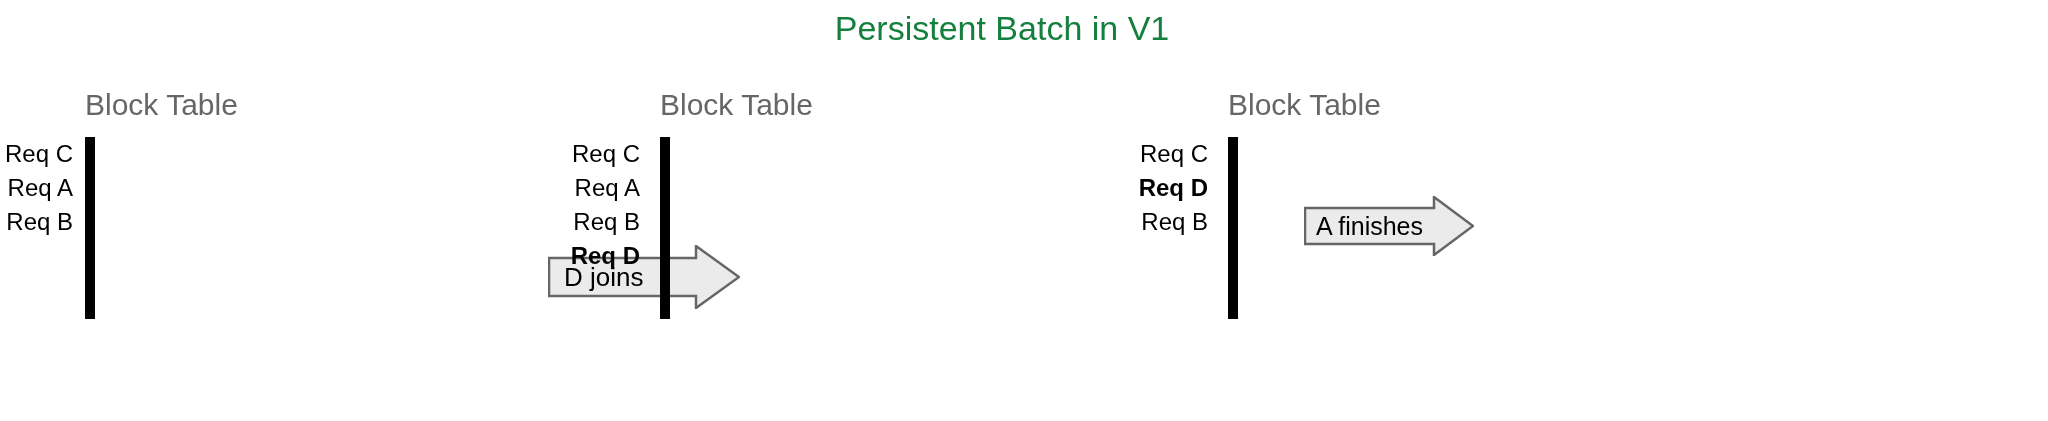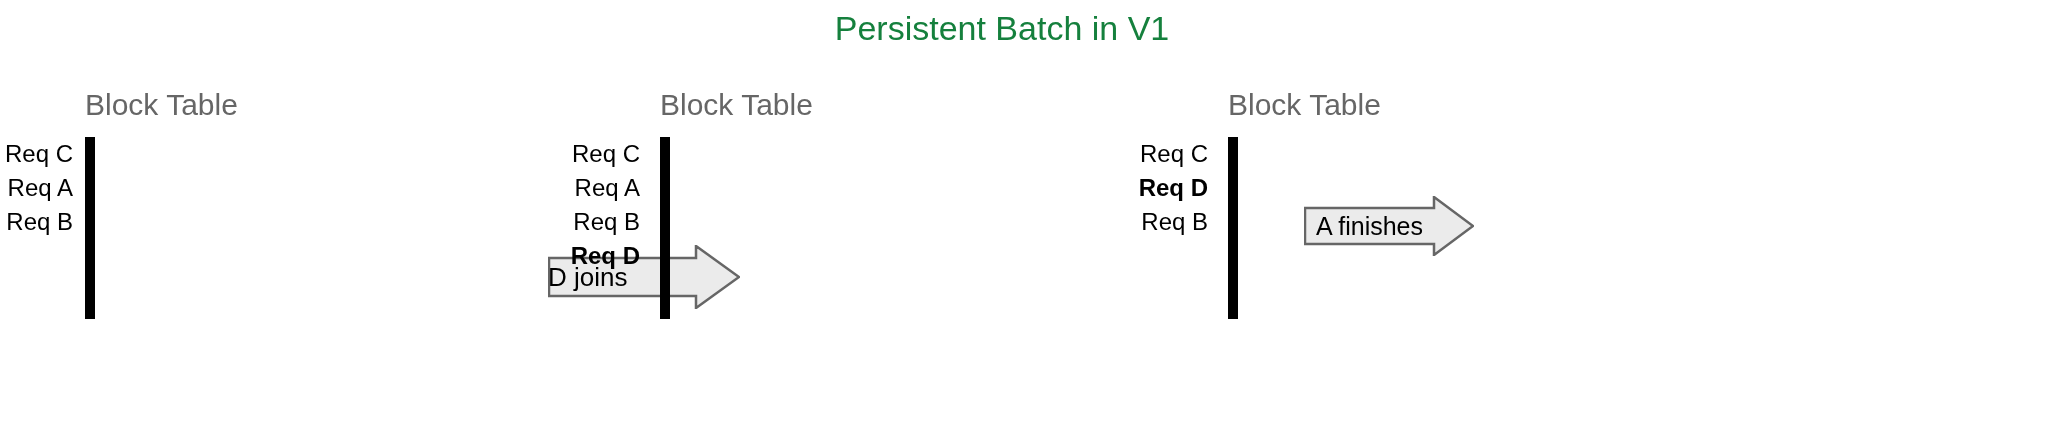--- a/index.html
+++ b/index.html
@@ -81,20 +81,21 @@
     position: absolute;
     left: 0;
     top: 0;
     width: 100%;
     height: 100%;
     display: flex;
     align-items: center;
     font-size: 26px;
     color: #000000;
     white-space: nowrap;
+    padding-left: 16px;
     box-sizing: border-box;
     pointer-events: none;
   }
   .flow-arrow svg {
     display: block;
   }
 </style>
 </head>
 <body>
 

